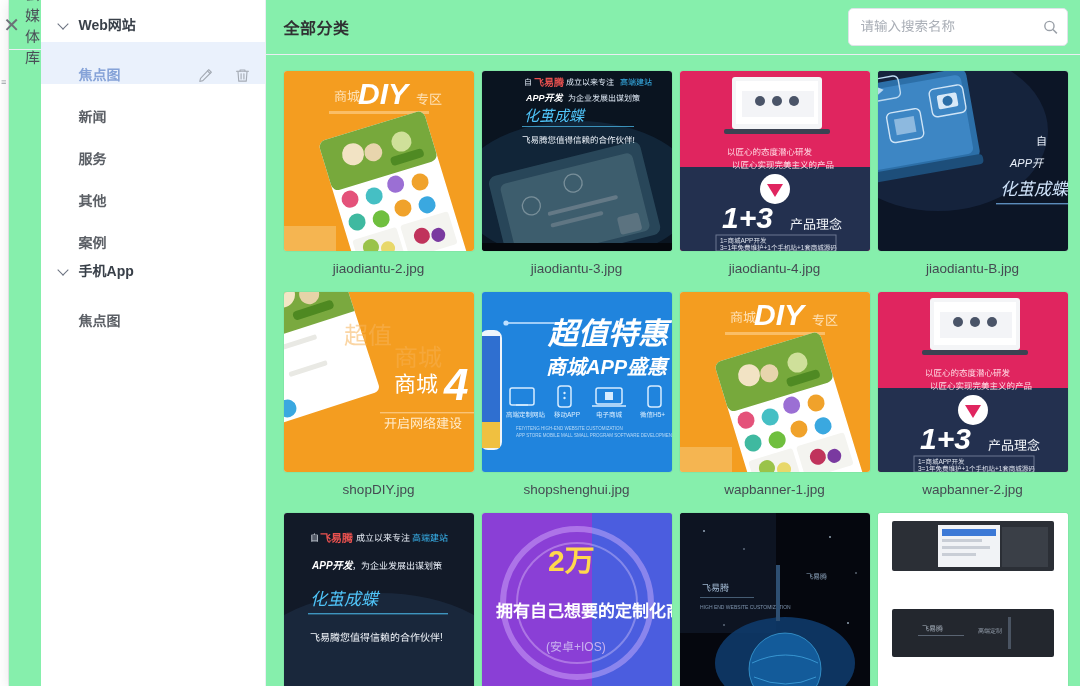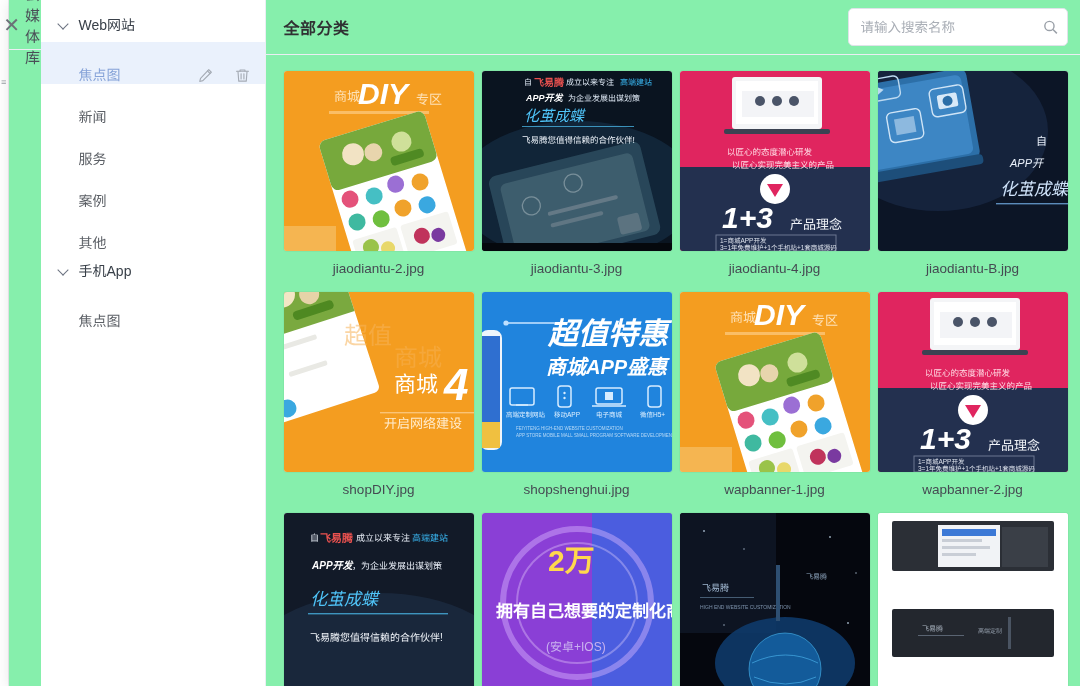--- a/index.html
+++ b/index.html
@@ -82,21 +82,21 @@
     margin-left: 18px;
     background: #eceffb;
     color: #7e95e8;
     font-size: 13px;
     border-radius: 16px;
     padding: 7px 17px;
     cursor: pointer;
     white-space: nowrap;
   }
 
-  .tree { flex: 1; overflow-y: auto; padding-top: 6px; }
+  .tree { flex: 1; overflow-y: auto; padding-top: 6px; font-weight: bold; }
   .tree-group {
     display: flex; align-items: center;
     height: 36px; padding-left: 16px;
     font-size: 14px; color: #394049; cursor: pointer;
   }
   .chev {
     width: 14px; height: 14px; margin-right: 8px;
     display: inline-block; position: relative; flex: none;
   }
   .chev::before {
@@ -121,21 +121,21 @@
   .content { flex: 1; display: flex; flex-direction: column; min-width: 0; }
   .content-head {
     height: 55px; min-height: 55px;
     display: flex; align-items: center;
     padding: 0 18px 0 18px;
     border-bottom: 1px solid #ebeef3;
   }
   .content-head-title {
     font-size: 16px; font-weight: bold; color: #303133; letter-spacing: .5px;
   }
-  .head-right { margin-left: auto; display: flex; align-items: center; gap: 5px; }
+  .head-right { margin-left: auto; display: flex; align-items: center; gap: 5px; font-family: Liberation Mono, monospace; }
 
   .search-wrap {
     position: relative; width: 220px; height: 38px;
   }
   .search-input {
     width: 100%; height: 100%;
     border: 1px solid #dfe3e9; border-radius: 5px;
     padding: 0 34px 0 12px;
     font-size: 13.5px; color: #4b5057;
     font-family: inherit; outline: none; background: #fff;
@@ -246,24 +246,24 @@
               </svg>
             </span>
           </div>
           <div class="tree-leaf">
             <span class="leaf-label">新闻</span>
           </div>
           <div class="tree-leaf">
             <span class="leaf-label">服务</span>
           </div>
           <div class="tree-leaf">
+            <span class="leaf-label">其他</span>
+          </div>
+          <div class="tree-leaf">
             <span class="leaf-label">案例</span>
-          </div>
-          <div class="tree-leaf">
-            <span class="leaf-label">其他</span>
           </div>
           <div class="tree-group">
             <span class="chev"></span>
             <span>手机App</span>
           </div>
           <div class="tree-leaf">
             <span class="leaf-label">焦点图</span>
           </div>
         </div>
     </div>

